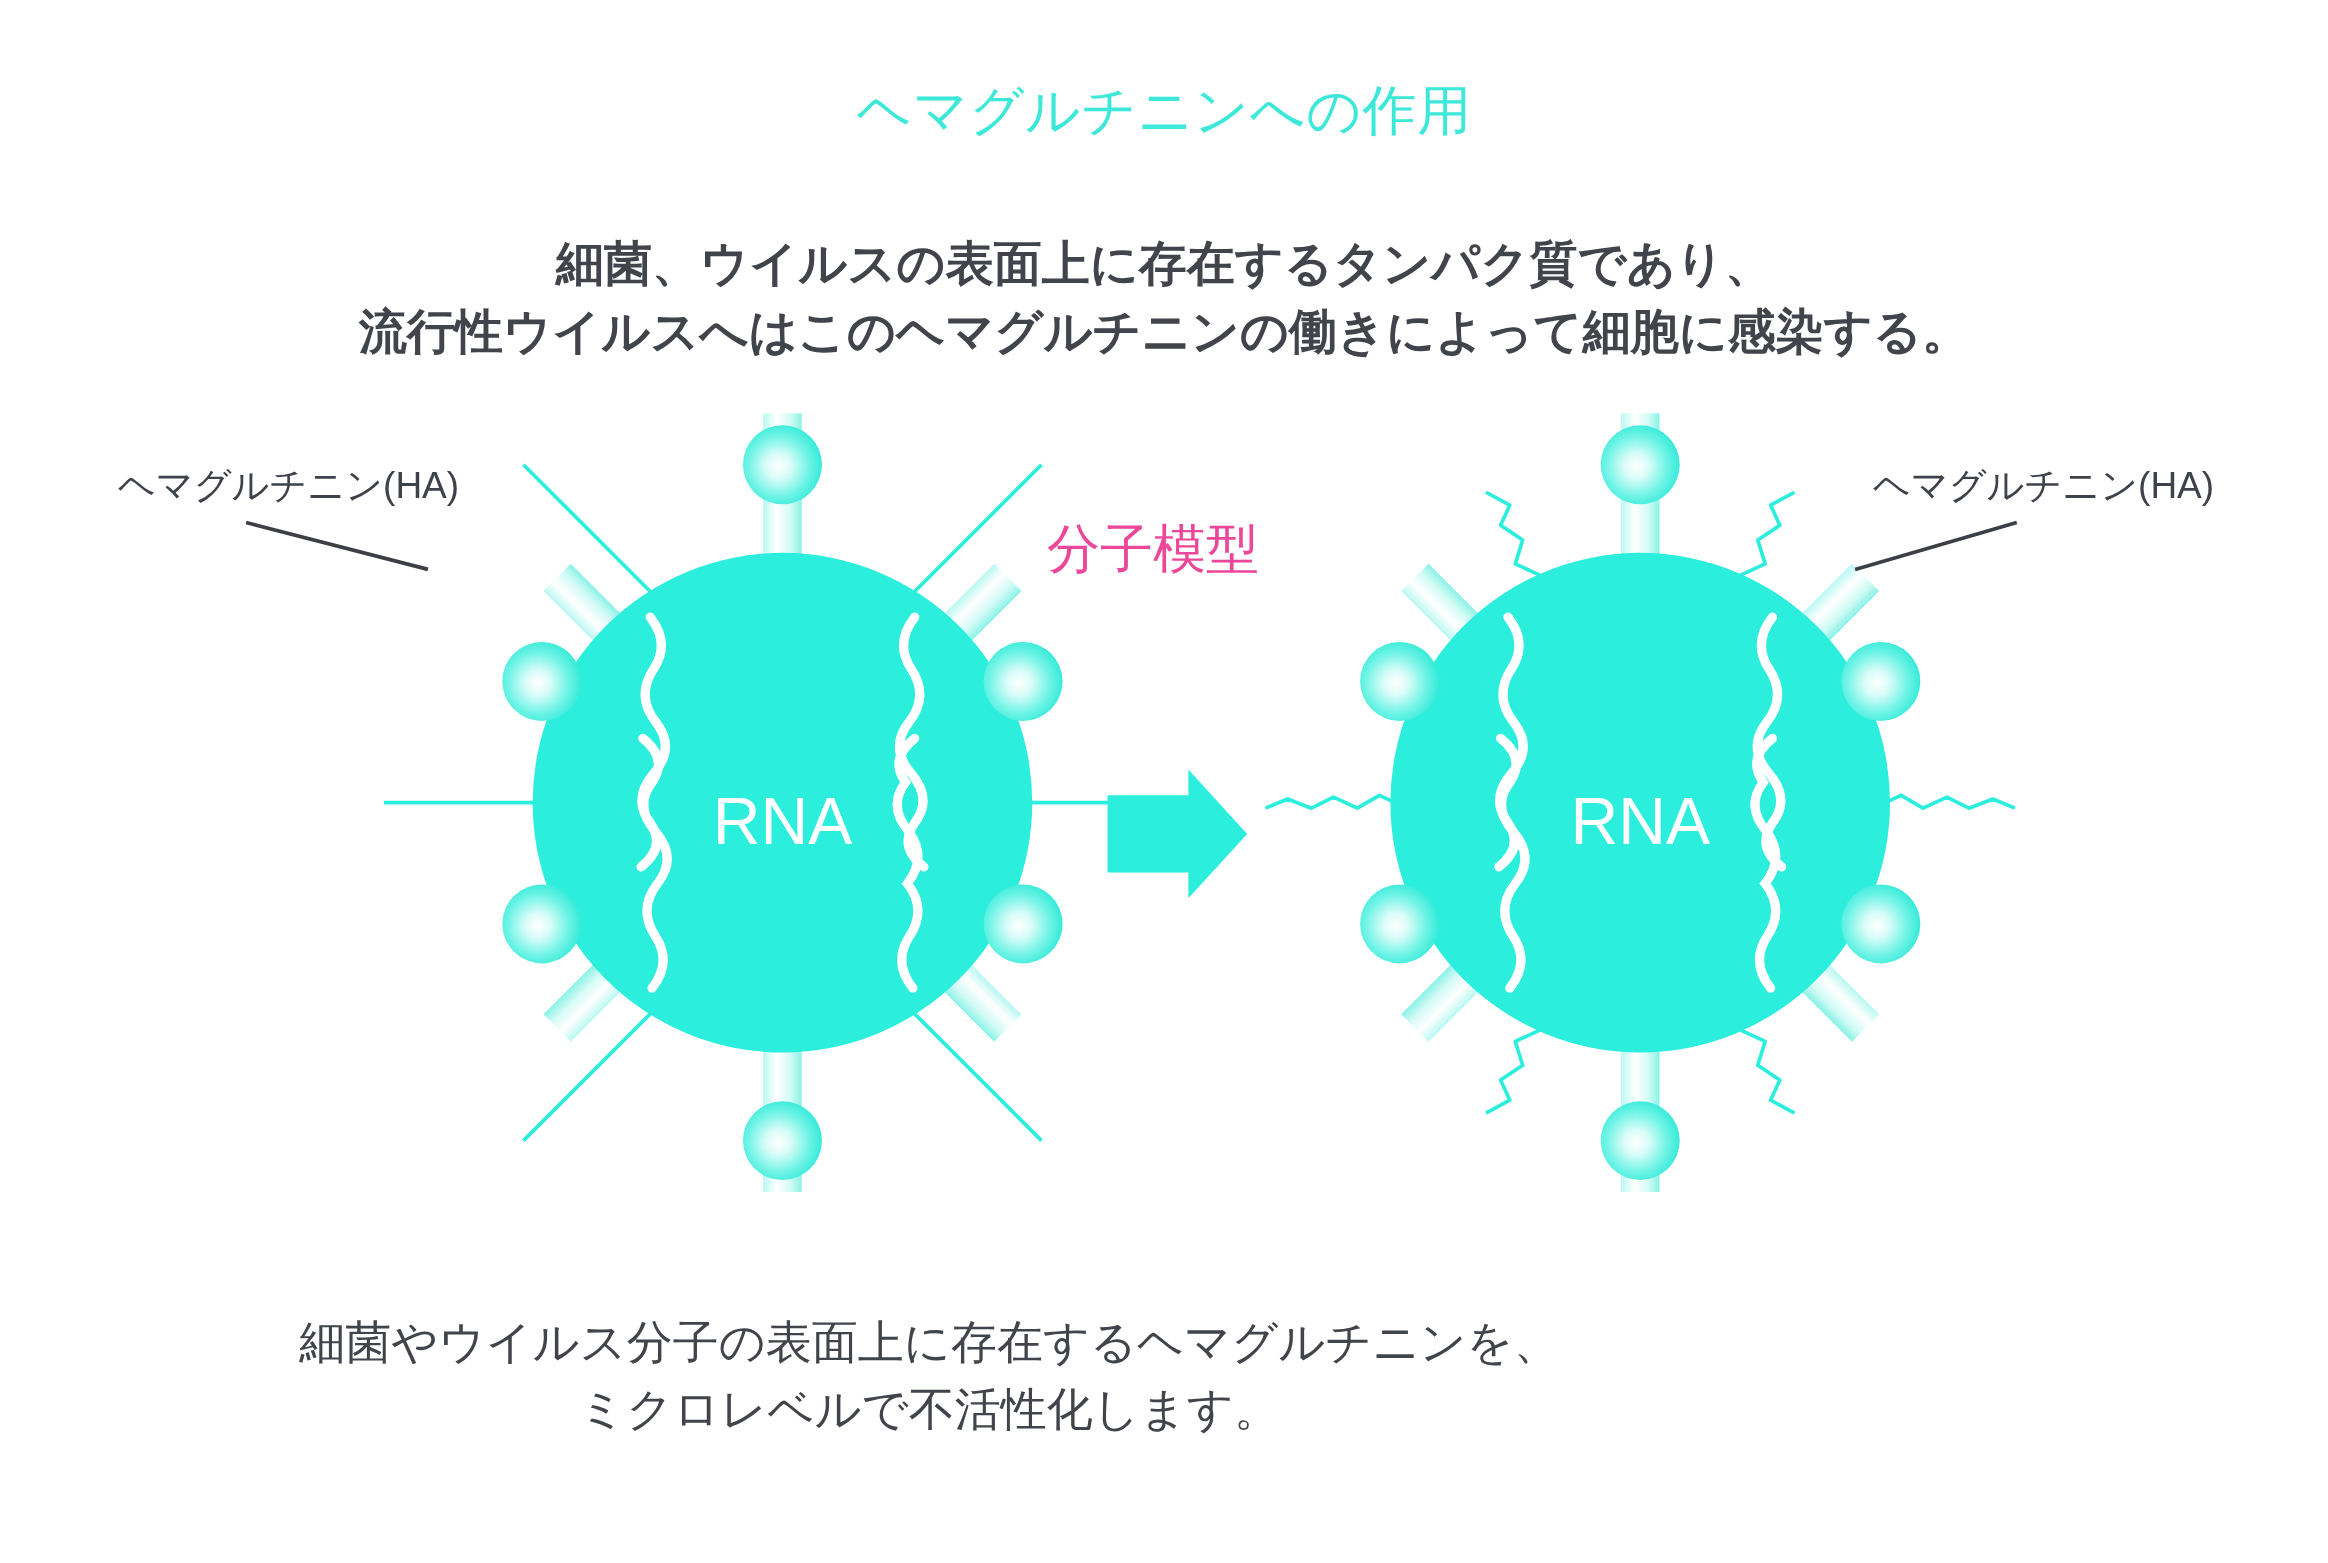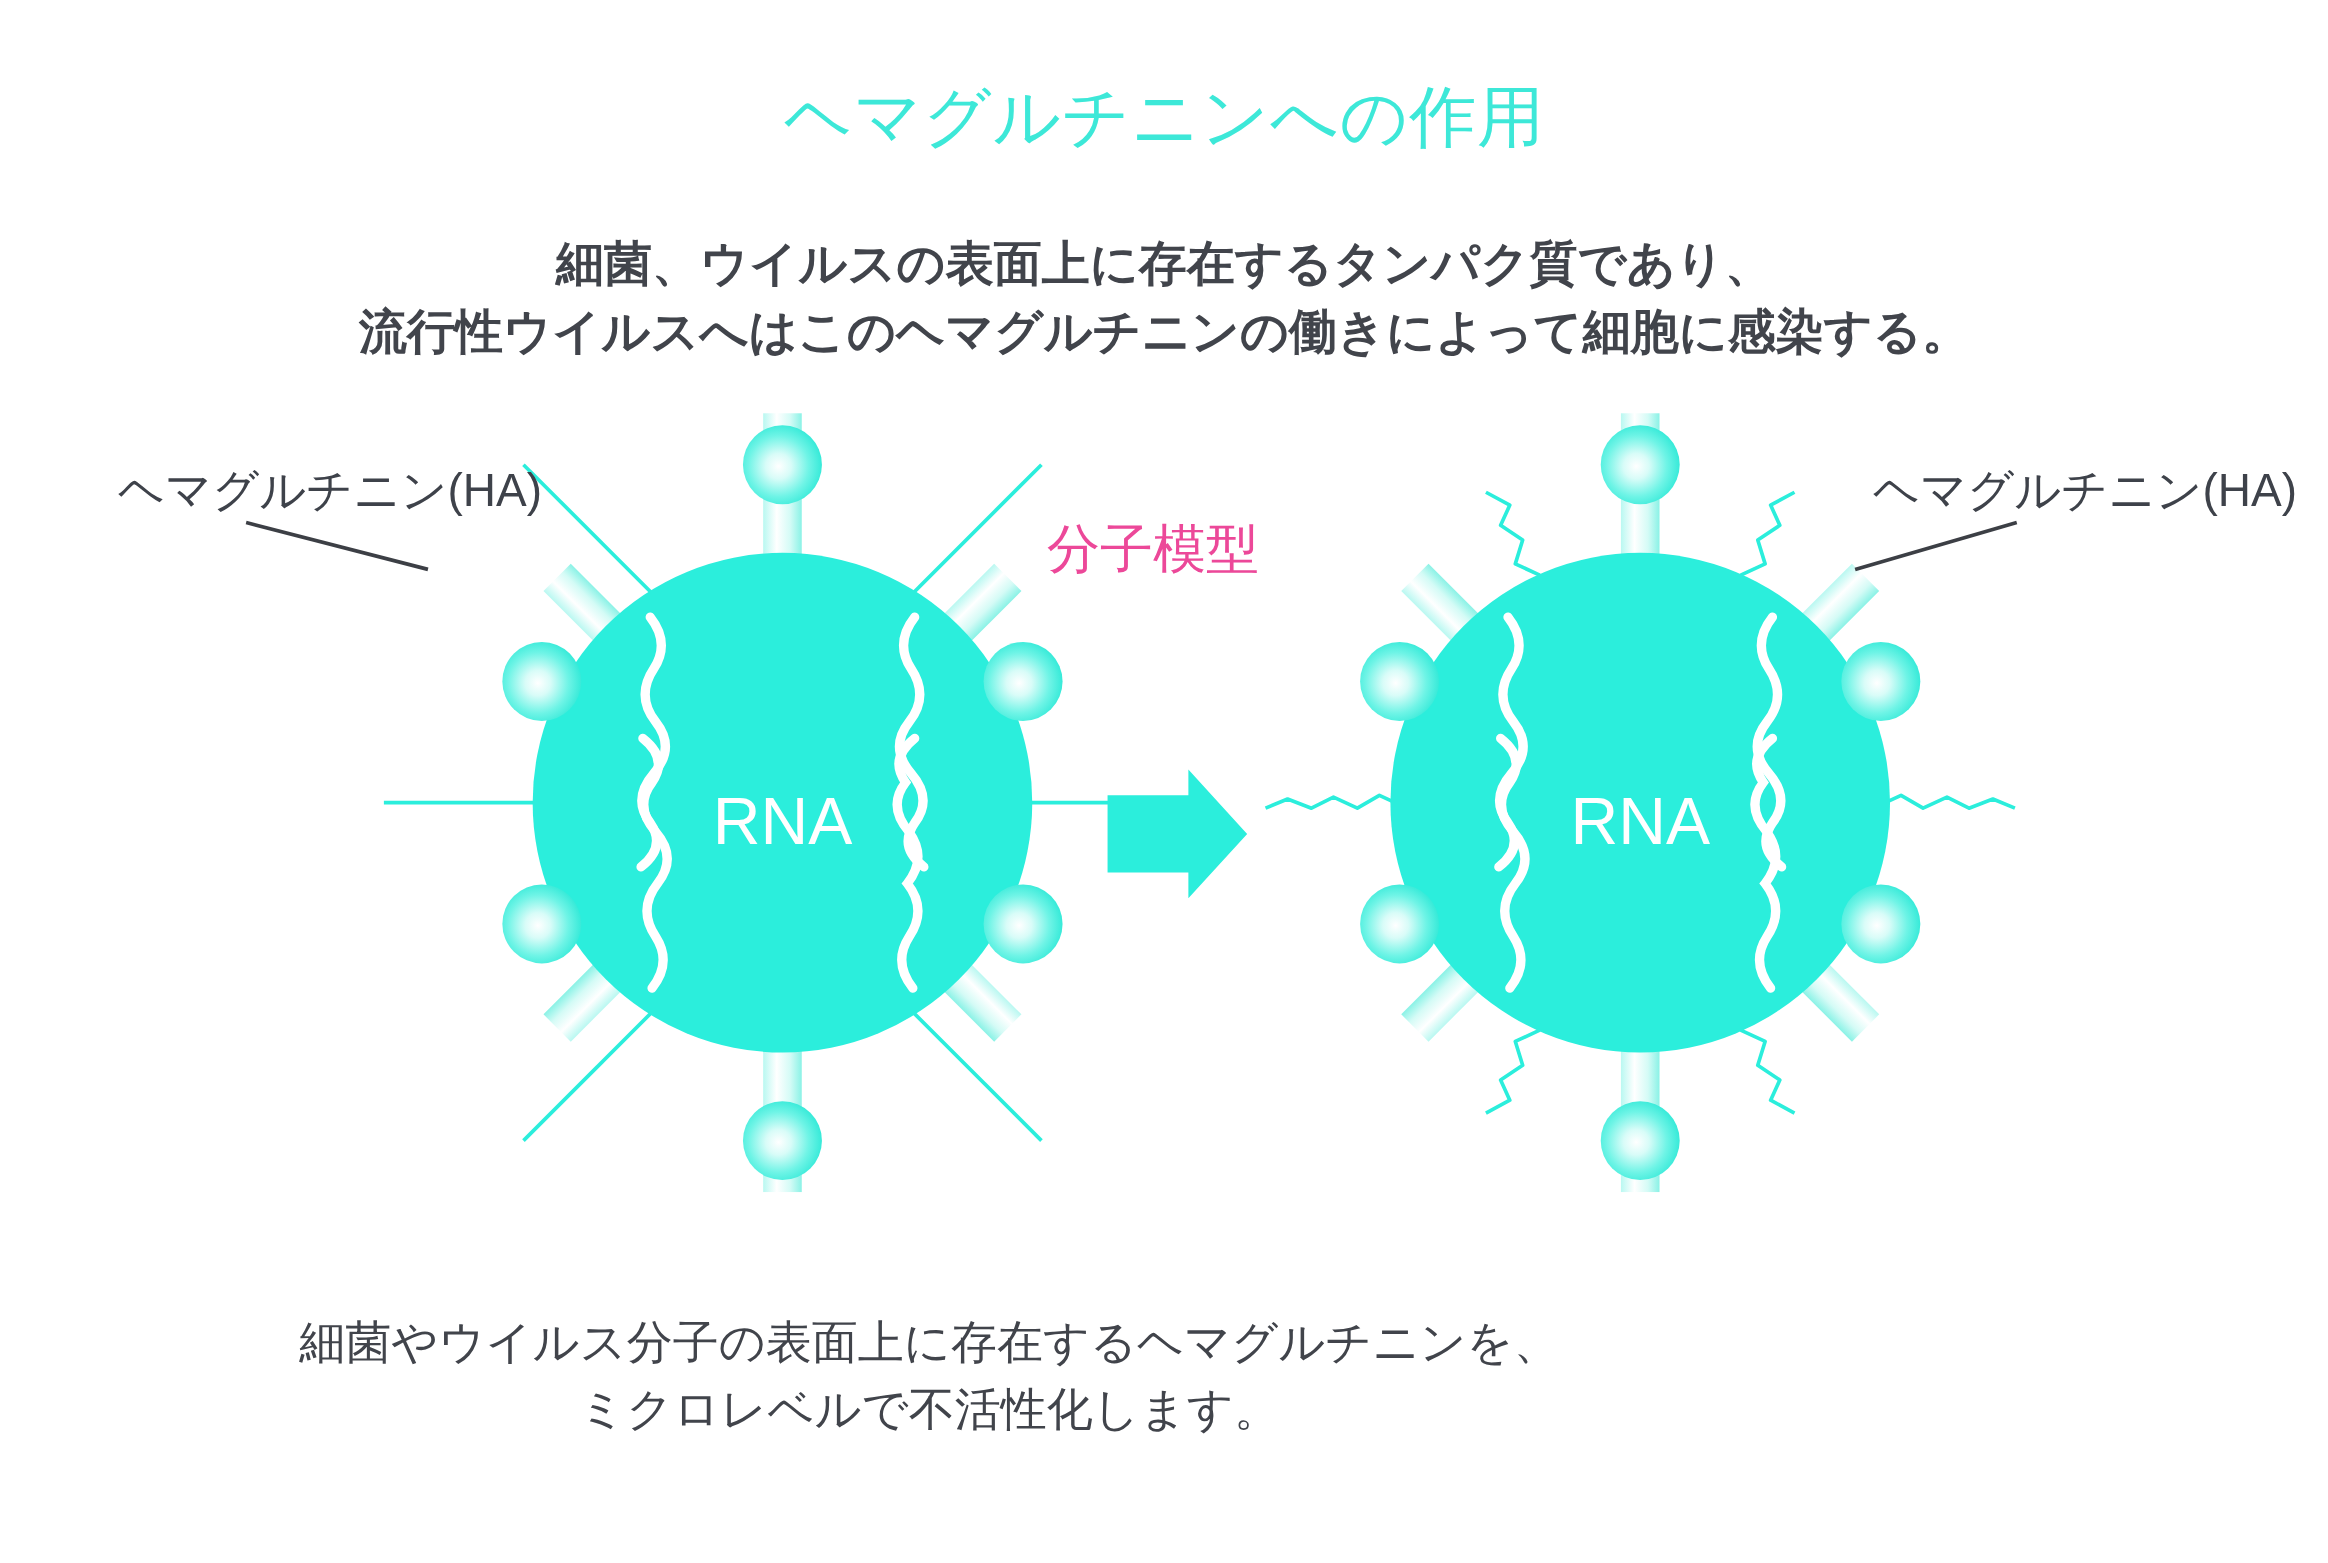--- a/index.html
+++ b/index.html
@@ -23,21 +23,21 @@
     height: 1564px;
   }
 
   
   .title {
     position: absolute;
     top: 81px;
     left: 0;
     width: 2329px;
     text-align: center;
-    font-size: 67px;
+    font-size: 54px;
     line-height: 1.08;
     letter-spacing: 0.9px;
     color: #3de8d8;
     font-weight: 400;
     white-space: nowrap;
   }
 
   
   .subtitle {
     position: absolute;
@@ -73,21 +73,21 @@
     left: 1047px;
     font-size: 53px;
     line-height: 1;
     color: #ec4899;
     white-space: nowrap;
   }
 
   
   .ha-label {
     position: absolute;
-    font-size: 46px;
+    font-size: 37px;
     line-height: 1;
     color: #3e424a;
     white-space: nowrap;
     text-align: right;
   }
   .ha-label.left  { top: 467px; left: 118px; }
   .ha-label.right { top: 467px; left: 1873px; }
 
   
   svg.diagram {

